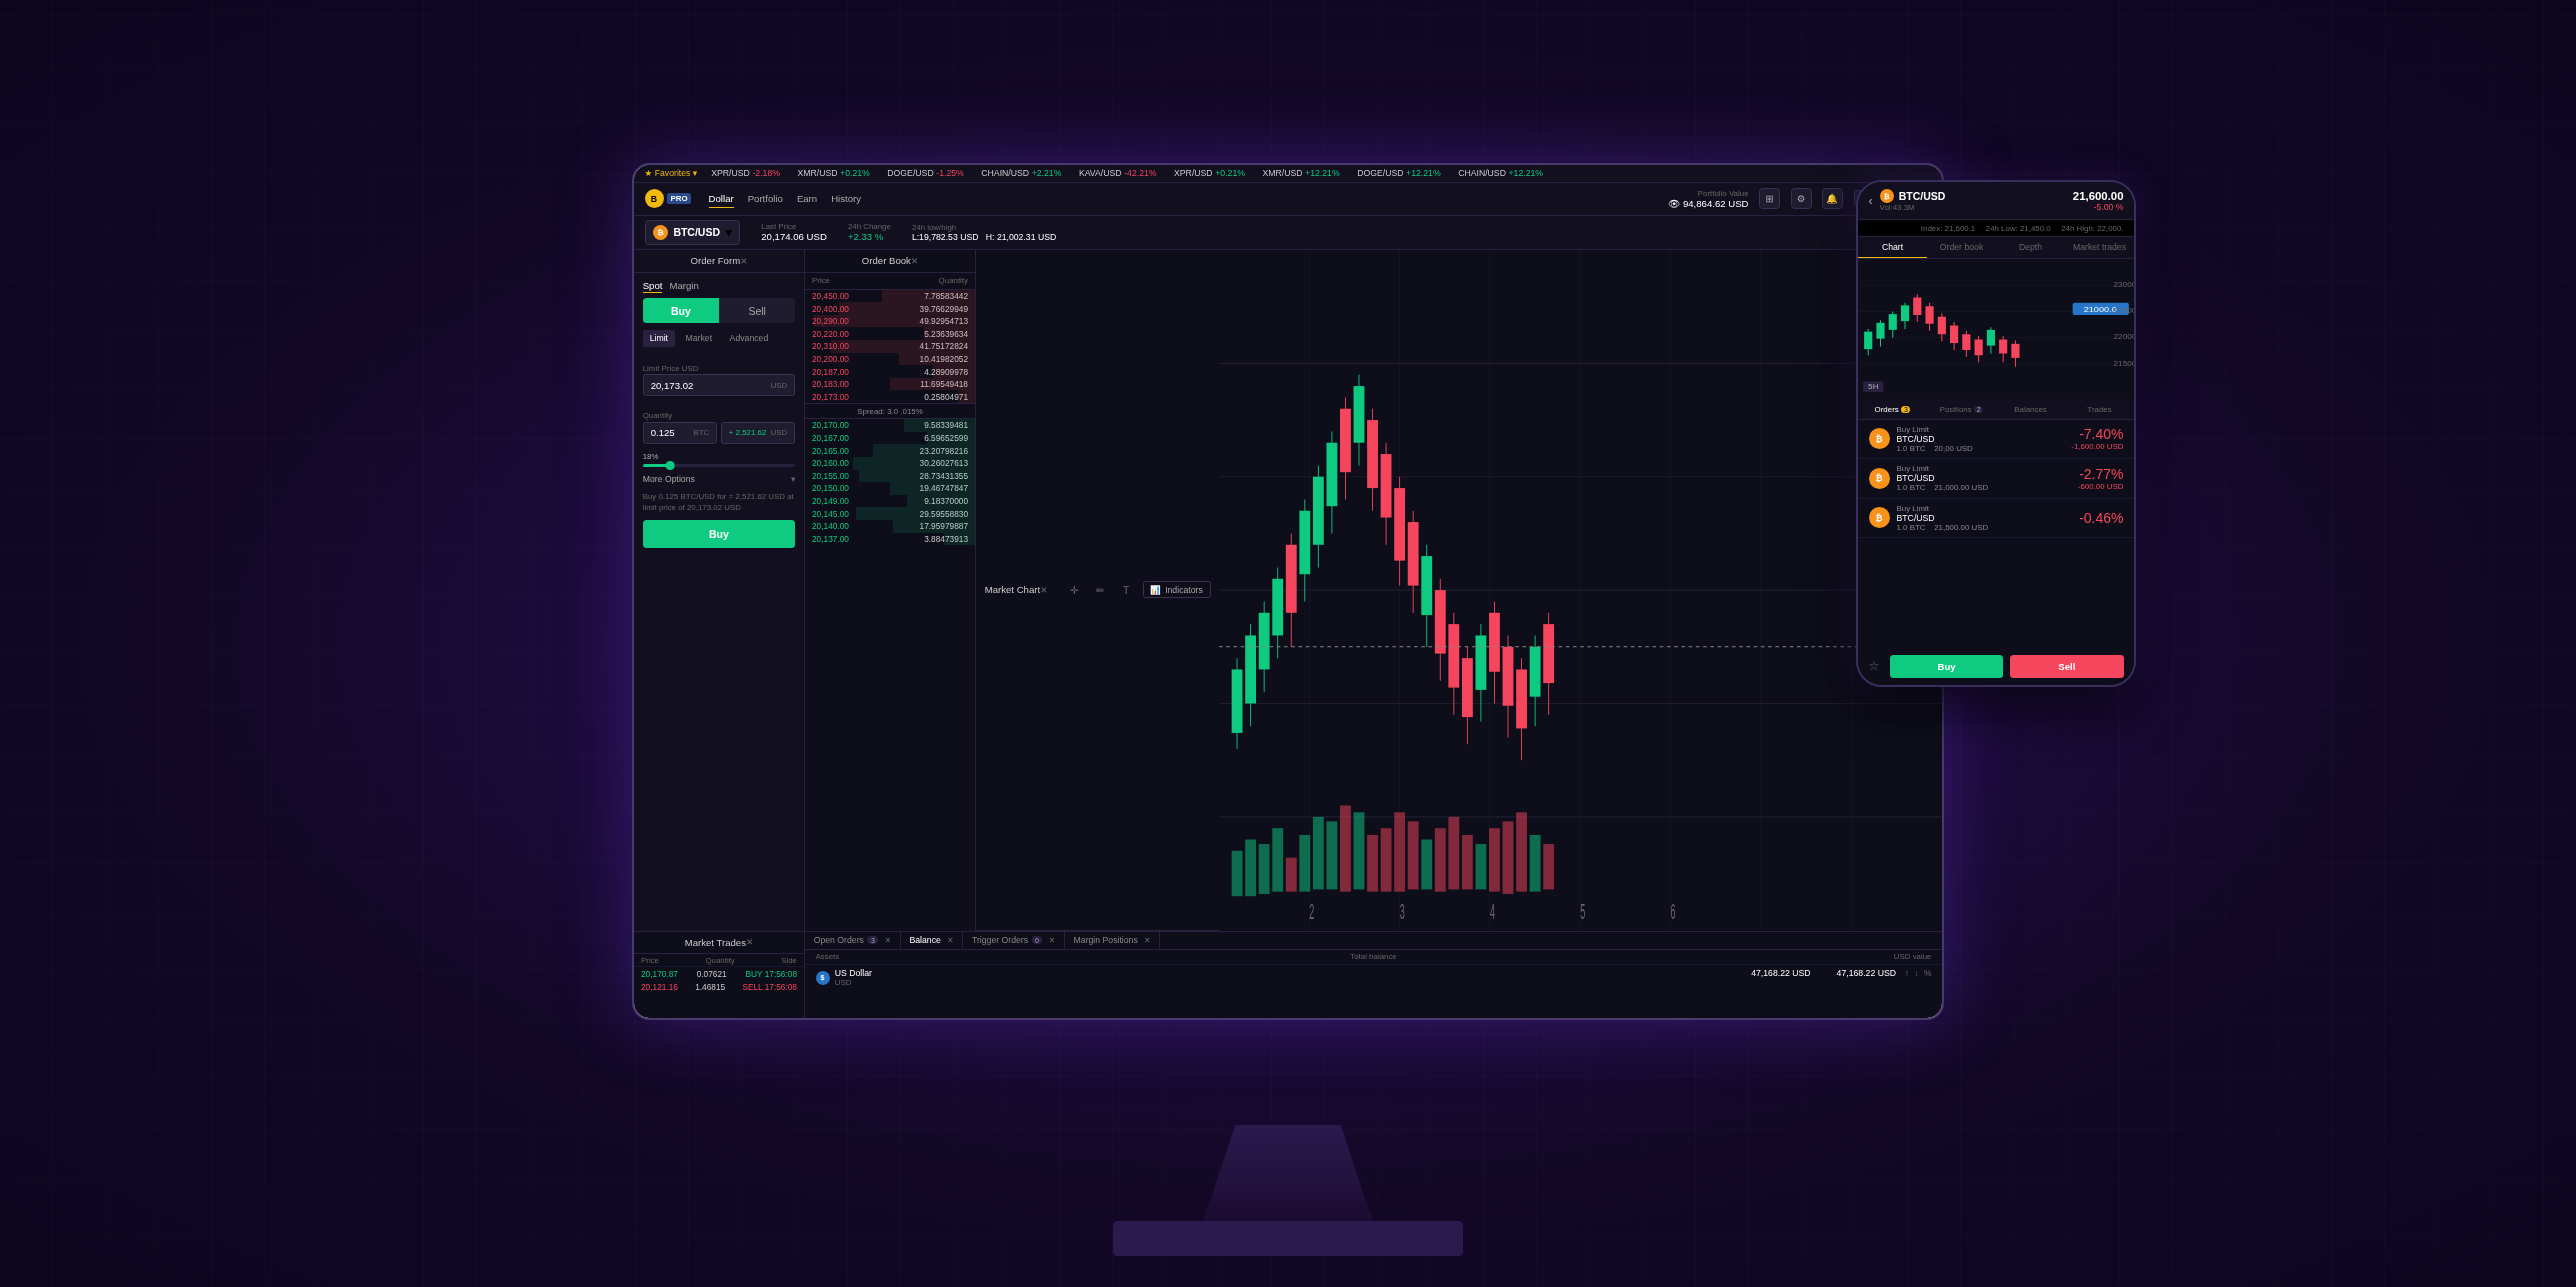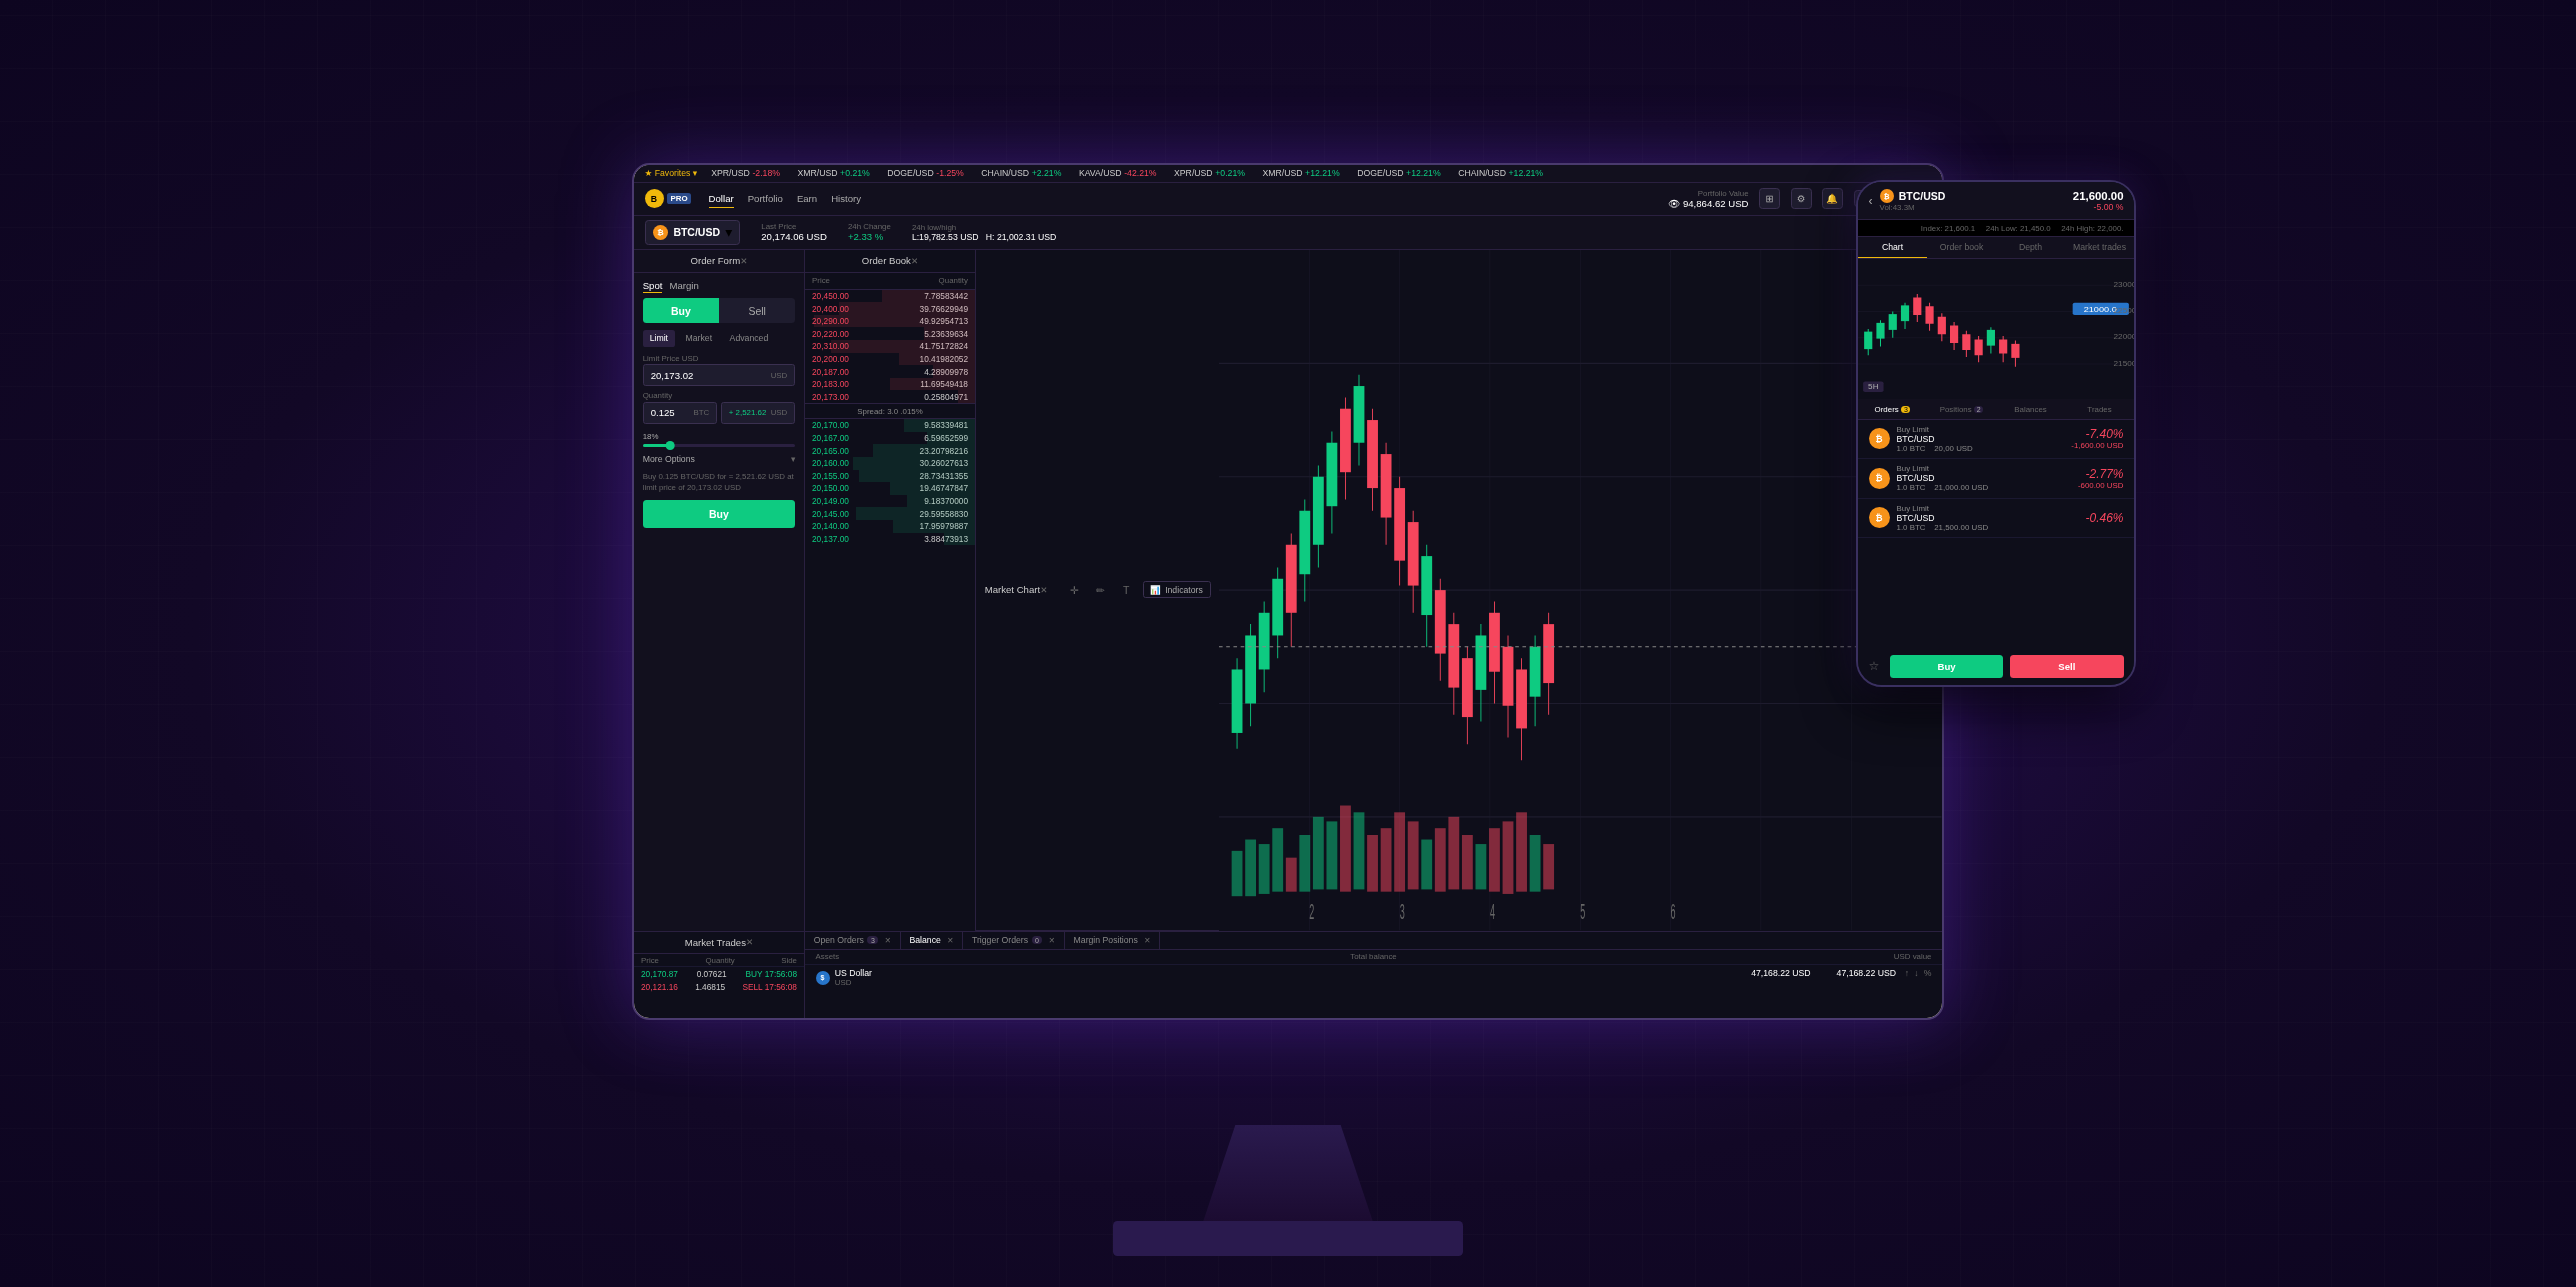--- a/index.html
+++ b/index.html
@@ -300,20 +300,21 @@
       color: #fff;
     }
     .input-group {
       margin: 0 8.7px 5.2px;
       position: relative;
     }
     .input-label {
       font-size: 7.9px;
       color: #666;
       margin-bottom: 1.7px;
+      margin-top: 10px;
     }
     .input-field {
       width: 100%;
       background: #1e1c2e;
       border: 0.9px solid #3a3050;
       border-radius: 2.6px;
       padding: 4.4px 7px;
       color: #fff;
       font-size: 9.6px;
       display: flex;
@@ -686,21 +687,21 @@
       font-size: 8.7px;
       color: #fff;
       font-weight: bold;
       flex-shrink: 0;
     }
     .phone-order-info { flex: 1; }
     .phone-order-type { font-size: 7.9px; color: #888; }
     .phone-order-pair { font-size: 8.7px; color: #fff; }
     .phone-order-detail { font-size: 7.9px; color: #888; }
     .phone-order-right { text-align: right; }
-    .phone-order-pct { font-size: 12px; color: #f6465d; font-style: italic; }
+    .phone-order-pct { font-size: 14px; color: #f6465d; }
     .phone-order-usd { font-size: 7.9px; color: #f6465d; }
     .phone-action-row {
       padding: 7px 10.5px;
       display: flex;
       gap: 7px;
       align-items: center;
     }
     .phone-fav { color: #666; font-size: 12.2px; margin-right: 3.5px; }
     .phone-buy-btn {
       flex: 1;

